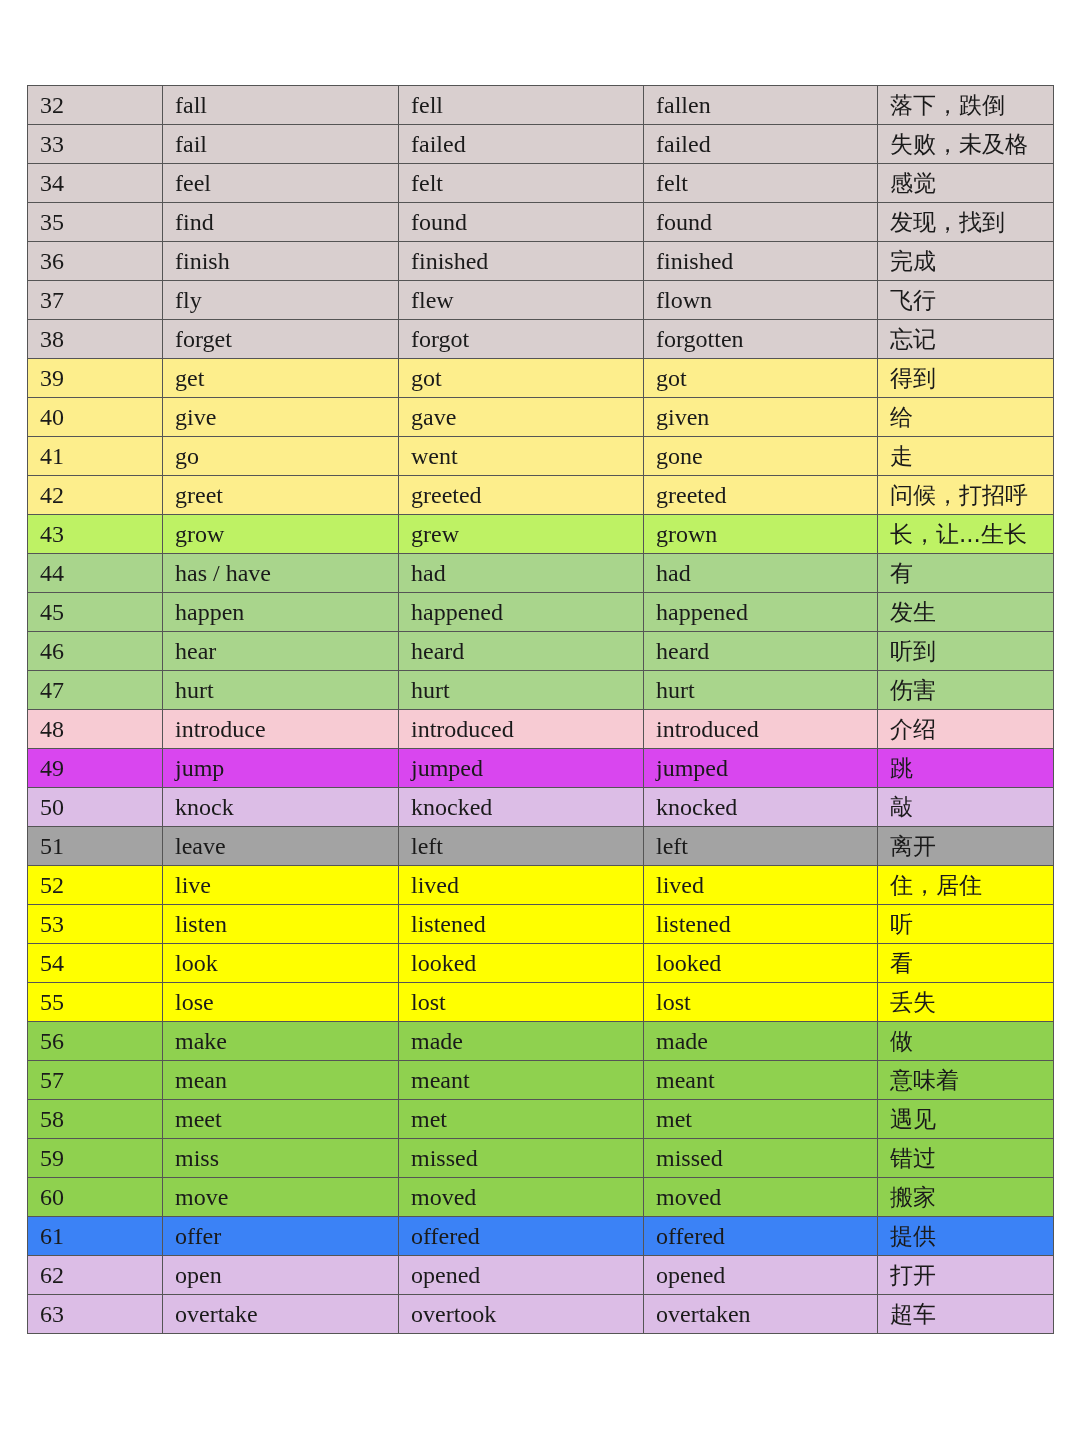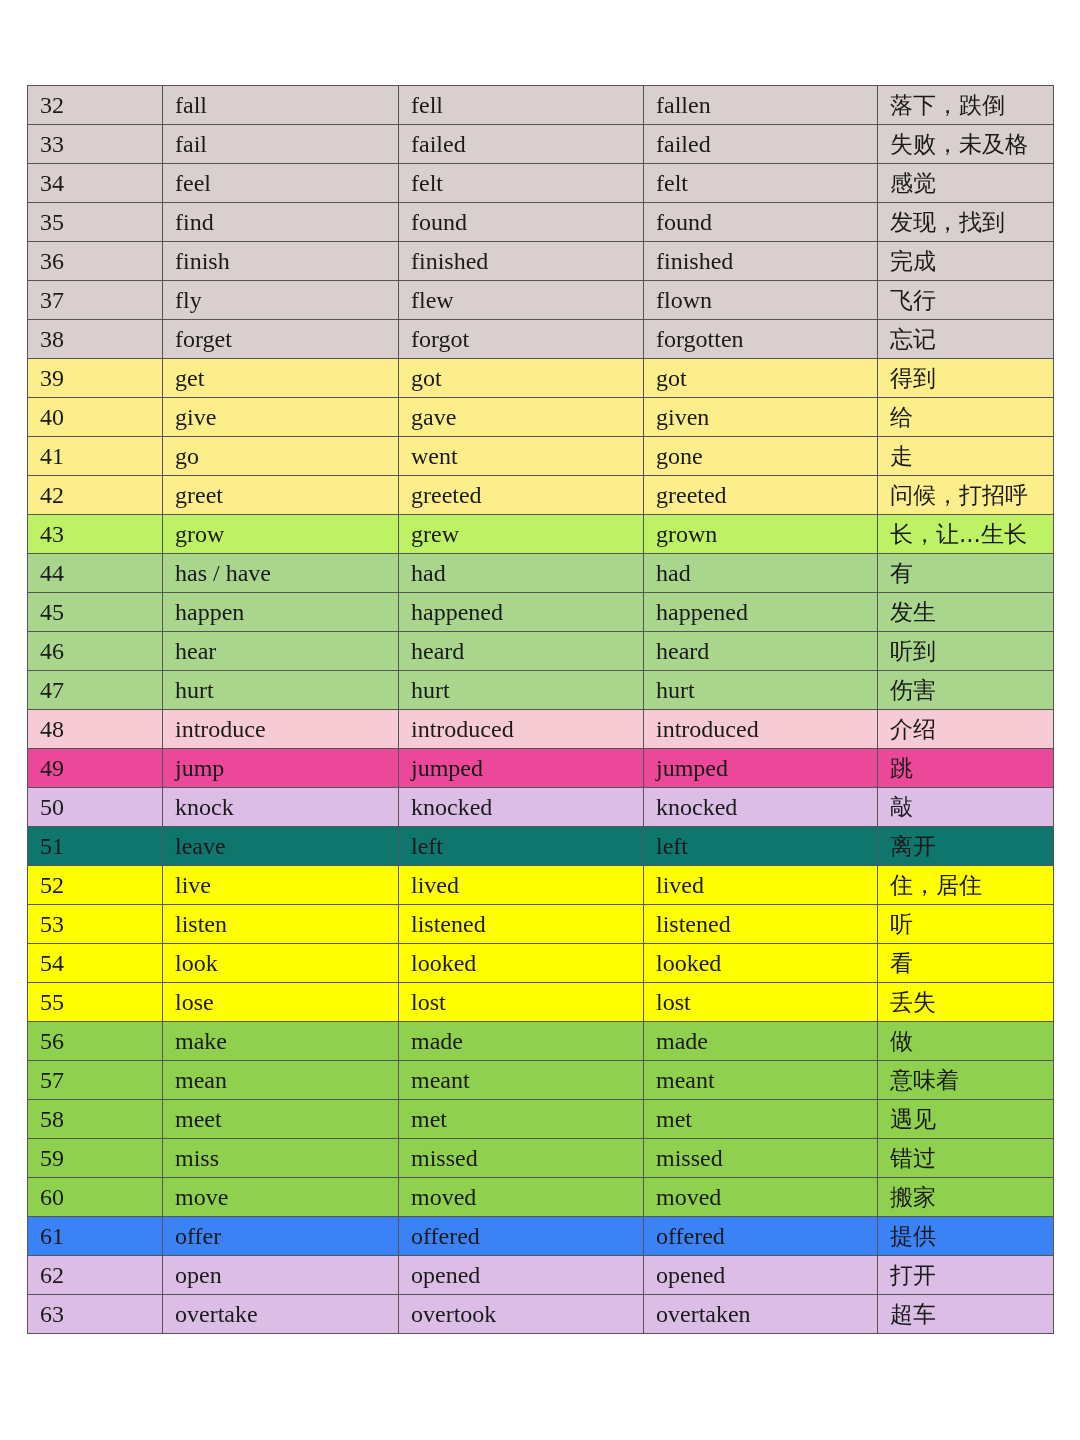--- a/index.html
+++ b/index.html
@@ -142,35 +142,35 @@
         <td>hurt</td>
         <td class="cn">伤害</td>
       </tr>
       <tr style="background: rgb(247, 203, 211);">
         <td>48</td>
         <td>introduce</td>
         <td>introduced</td>
         <td>introduced</td>
         <td class="cn">介绍</td>
       </tr>
-      <tr style="background: #ec4899; margin-left: 28px;">
+      <tr style="background: #d946ef; margin-left: 28px;">
         <td>49</td>
         <td>jump</td>
         <td>jumped</td>
         <td>jumped</td>
         <td class="cn">跳</td>
       </tr>
       <tr style="background: rgb(220, 189, 230);">
         <td>50</td>
         <td>knock</td>
         <td>knocked</td>
         <td>knocked</td>
         <td class="cn">敲</td>
       </tr>
-      <tr style="background: #0f766e; margin-top: 36px;">
+      <tr style="background: #a3a3a3; margin-top: 36px;">
         <td>51</td>
         <td>leave</td>
         <td>left</td>
         <td>left</td>
         <td class="cn">离开</td>
       </tr>
       <tr style="background: rgb(255, 255, 0);">
         <td>52</td>
         <td>live</td>
         <td>lived</td>

